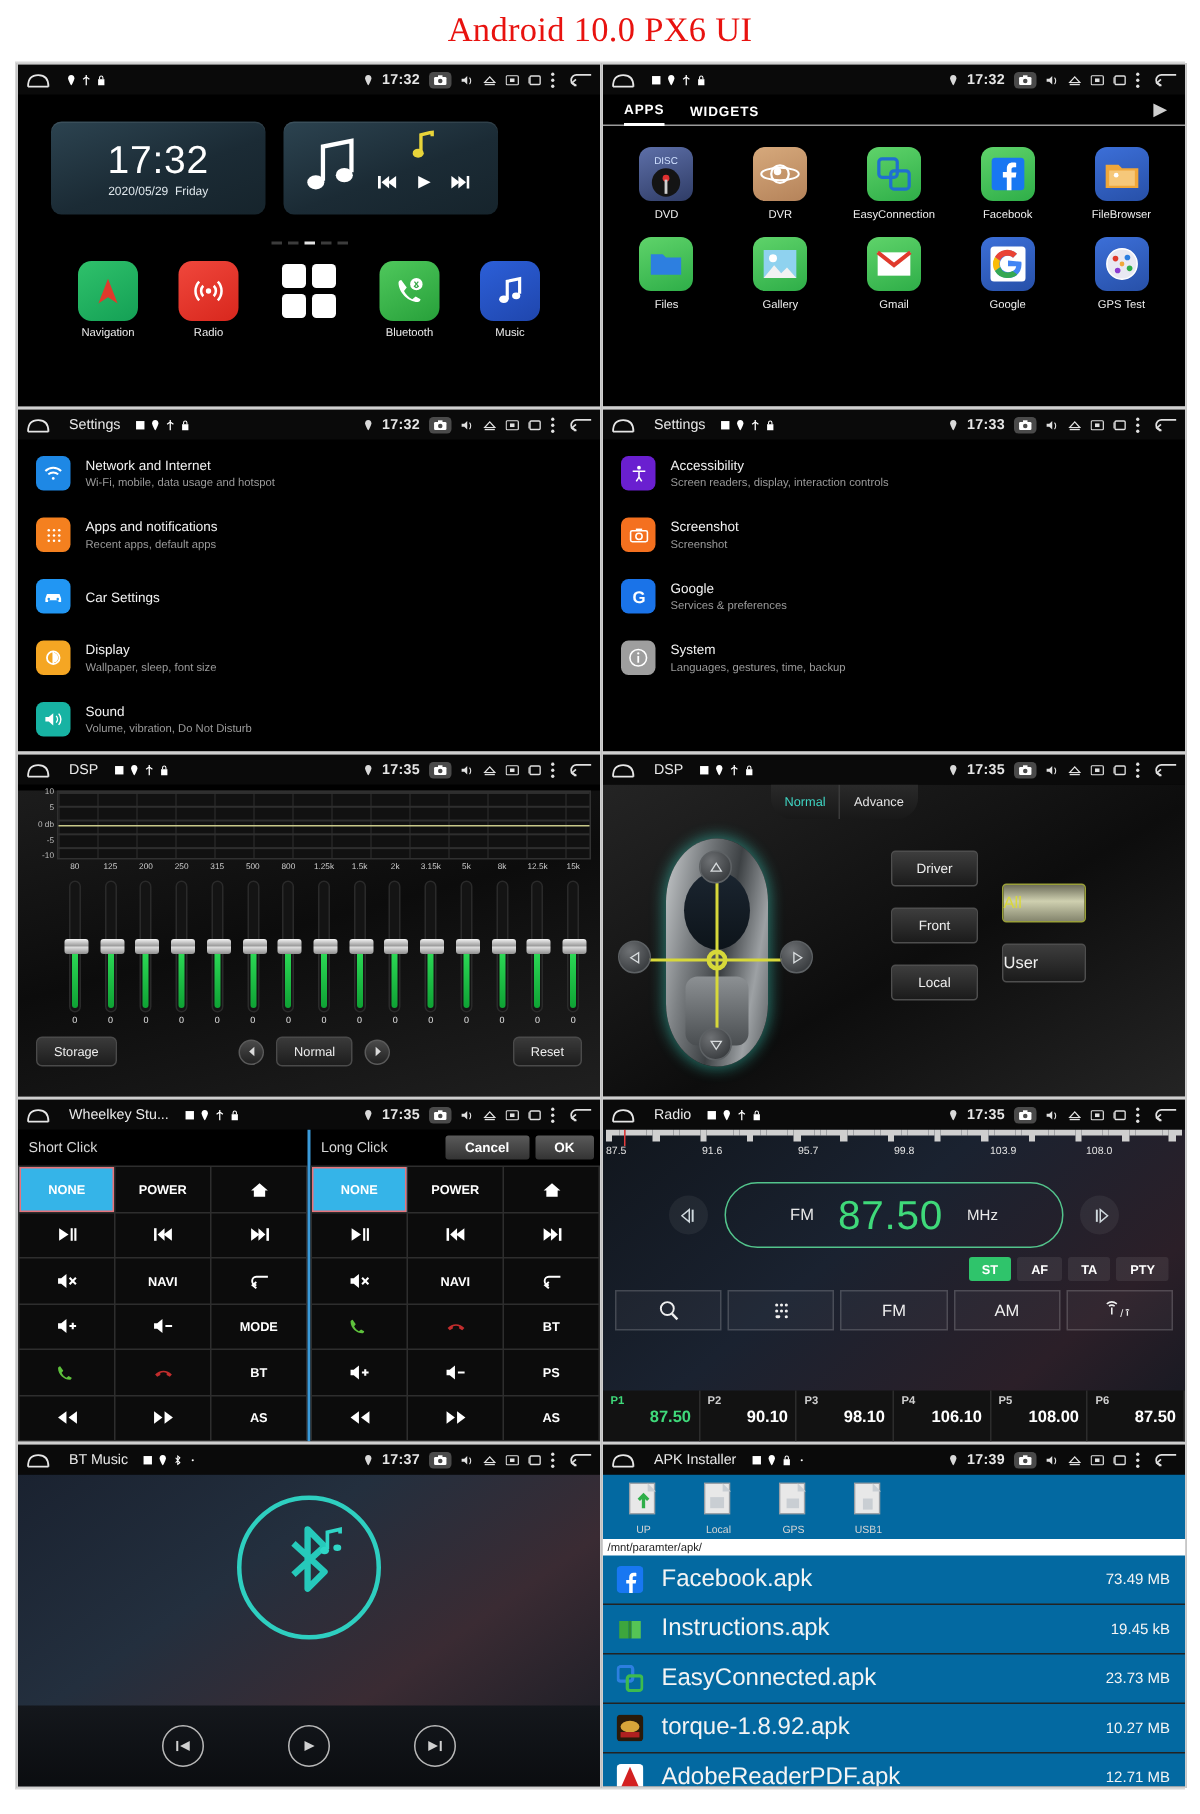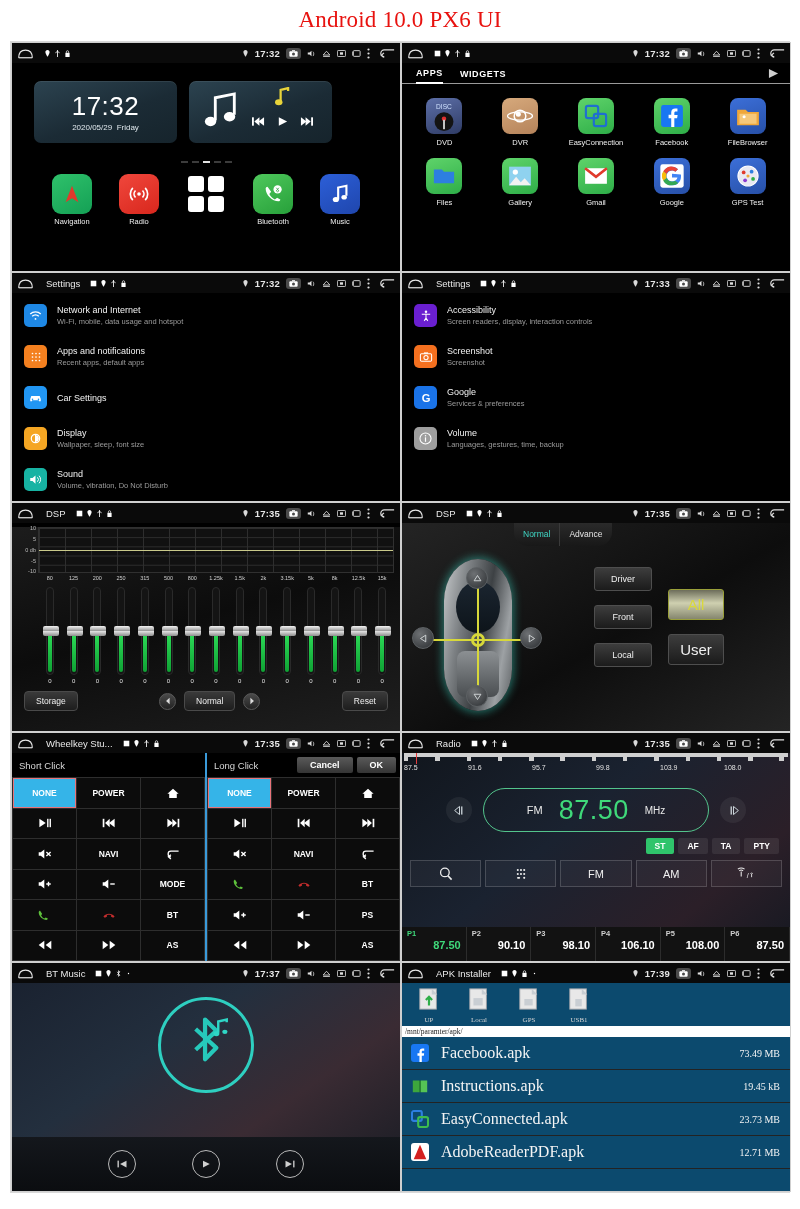--- a/index.html
+++ b/index.html
@@ -169,21 +169,21 @@
   .padbtn.dn { left: 42px; top: 130px; }
   .padbtn.lf { left: -12px; top: 72px; }
   .padbtn.rt { left: 96px; top: 72px; }
   .posbtns { position: absolute; left: 192px; top: 44px; display: flex;
              flex-direction: column; gap: 14px; }
   .posbtn { width: 58px; text-align: center; font-size: 9px; color: #efefef; padding: 6px 0;
             border-radius: 3px;
             background: linear-gradient(180deg,#3d3d3d,#1b1b1b); border: 1px solid #4e4e4e; }
   .modebtns { position: absolute; left: 266px; top: 66px; display: flex;
               flex-direction: column; gap: 14px; }
-  .modebtn { width: 56px; text-align: center; font-size: 15px; color: #efefef; padding: 6px 0;
+  .modebtn { width: 56px; font-size: 11px; color: #efefef; padding: 6px 0;
              border-radius: 3px;
              background: linear-gradient(180deg,#3d3d3d,#1b1b1b); border: 1px solid #4e4e4e; }
   .modebtn.sel { color: #d9d83c; border: 1px solid #9aa03a;
                  background: linear-gradient(180deg,#6d6d5a,#cfd0b0 45%,#85866e); }
   
   .wkwrap { height: 208px; background: #000; display: flex; }
   .wkcol { flex: 1; display: flex; flex-direction: column; }
   .wkcol + .wkcol { border-left: 2px solid #3a9ad9; }
   .wkhead { height: 24px; display: flex; align-items: center; padding: 0 4px 0 7px; }
   .wkhead .lbl { font-size: 9.5px; color: #d7d7d7; }
@@ -235,21 +235,21 @@
             background: linear-gradient(145deg,#1a2230 0%,#232f3e 35%,#3a2b33 65%,#161b23 100%); }
   .btlogo { position: absolute; left: 50%; top: 14px; transform: translateX(-50%);
             width: 96px; height: 96px; border-radius: 50%; border: 3px solid #2ecfc0;
             display: flex; align-items: center; justify-content: center; }
   .btbar { position: absolute; left: 0; right: 0; bottom: 0; height: 54px;
            background: linear-gradient(180deg,#14171c,#0b0d10);
            display: flex; align-items: center; justify-content: center; gap: 56px; }
   .btcirc { width: 28px; height: 28px; border-radius: 50%; border: 1.5px solid #b9b9b9;
             display: flex; align-items: center; justify-content: center; }
   
-  .apkwrap { height: 208px; background: #0c4a6e; font-family: Liberation Serif, serif; }
+  .apkwrap { height: 208px; background: #0369a1; }
   .apktop { display: flex; gap: 12px; padding: 4px 0 0 8px; }
   .apktopitem { width: 38px; text-align: center; }
   .apktopitem .lbl { font-size: 7px; color: #d4d4d4; margin-top: 1px; }
   .apkpath { background: #fff; color: #222; font-size: 7.5px; padding: 1px 3px; margin-top: 2px; }
   .apkrow { display: flex; align-items: center; gap: 12px; height: 33px;
             border-bottom: 1px solid #232323; padding: 0 10px 0 9px; }
   .apkicon { width: 18px; height: 18px; border-radius: 3px; flex: 0 0 auto;
              display: flex; align-items: center; justify-content: center; overflow: hidden; }
   .apkname { font-size: 16px; color: #f4f4f4; }
   .apksize { margin-left: auto; font-size: 10px; color: #f4f4f4; }
@@ -831,21 +831,21 @@
       </div>
       <div class="setrow">
         <div class="setico" style="background:#9e9e9e">
           <svg viewBox="0 0 20 20" width="15" height="15">
               <circle cx="10" cy="10" r="7.4" fill="none" stroke="#fff" stroke-width="1.4"></circle>
               <circle cx="10" cy="6.2" r="1" fill="#fff"></circle>
               <rect x="9.2" y="8.4" width="1.6" height="6" fill="#fff"></rect>
             </svg>
         </div>
         <div>
-          <div class="settitle">Volume</div>
+          <div class="settitle">System</div>
           <div class="setsub">Languages, gestures, time, backup</div>
         </div>
       </div>
     </div>
   </div>
 
   <div class="panel">
     <div class="sb">
       <svg class="home-g" viewBox="0 0 20 12">
           <path d="M2 11 Q2 2 10 2 Q18 2 18 11" fill="none" stroke="#e6e6e6" stroke-width="1.4"></path>
@@ -1889,20 +1889,31 @@
                 <rect x="1" y="1" width="11" height="11" rx="2" fill="none" stroke="#2d7fe0" stroke-width="2.4"></rect>
                 <rect x="8" y="8" width="11" height="11" rx="2" fill="none" stroke="#3dbb4e" stroke-width="2.4"></rect>
               </svg>
             </div>
             <div class="apkname">EasyConnected.apk</div>
             <div class="apksize">23.73 MB</div>
           </div>
           <div class="apkrow">
             <div class="apkicon">
               <svg viewBox="0 0 20 20">
+                <rect width="20" height="20" fill="#2a1a0a"></rect>
+                <ellipse cx="10" cy="9" rx="7" ry="4.4" fill="#d8a43a"></ellipse>
+                <rect x="3" y="13" width="14" height="4" fill="#b02020"></rect>
+              </svg>
+            </div>
+            <div class="apkname">torque-1.8.92.apk</div>
+            <div class="apksize">10.27 MB</div>
+          </div>
+          <div class="apkrow">
+            <div class="apkicon">
+              <svg viewBox="0 0 20 20">
                 <rect width="20" height="20" fill="#fff"></rect>
                 <path d="M10 2 L17 18 H3z" fill="#d32020"></path>
               </svg>
             </div>
             <div class="apkname">AdobeReaderPDF.apk</div>
             <div class="apksize">12.71 MB</div>
           </div>
         </div>
     </div>
   </div>

